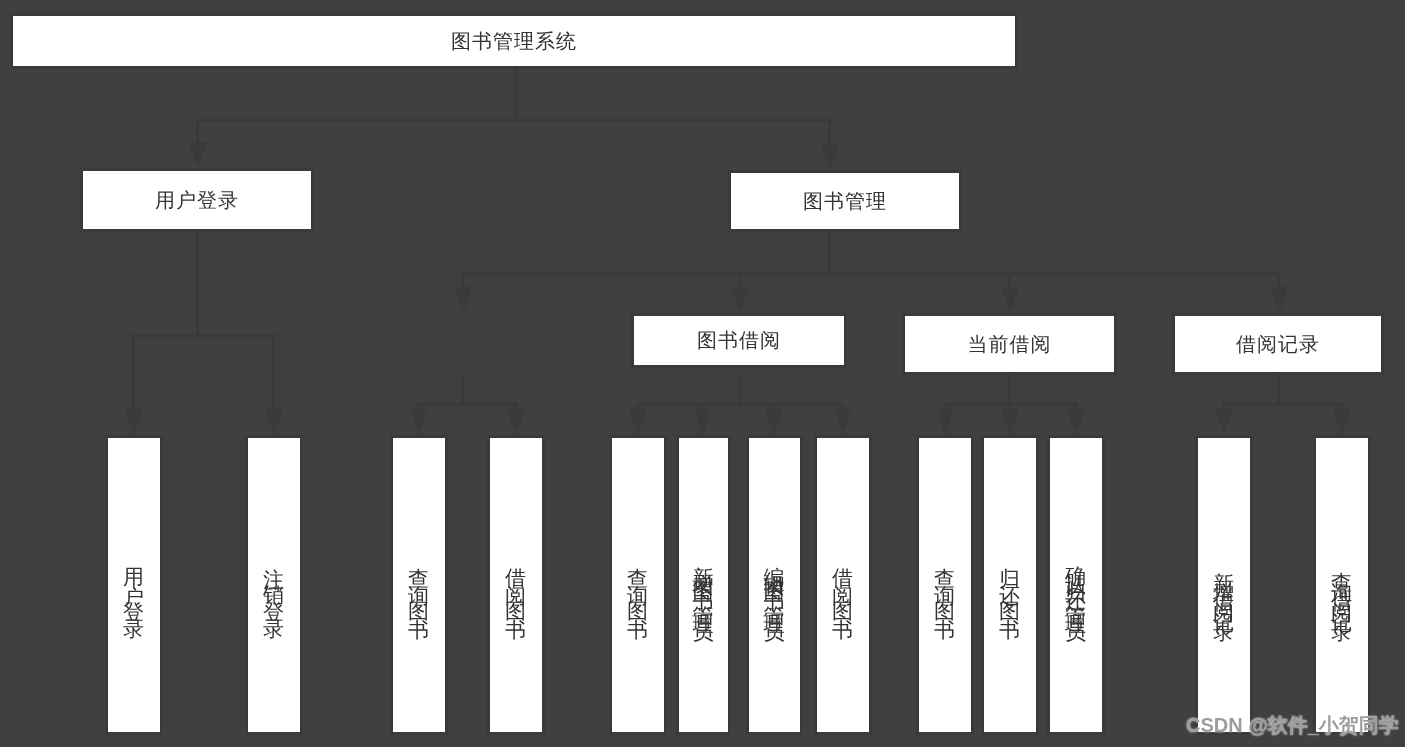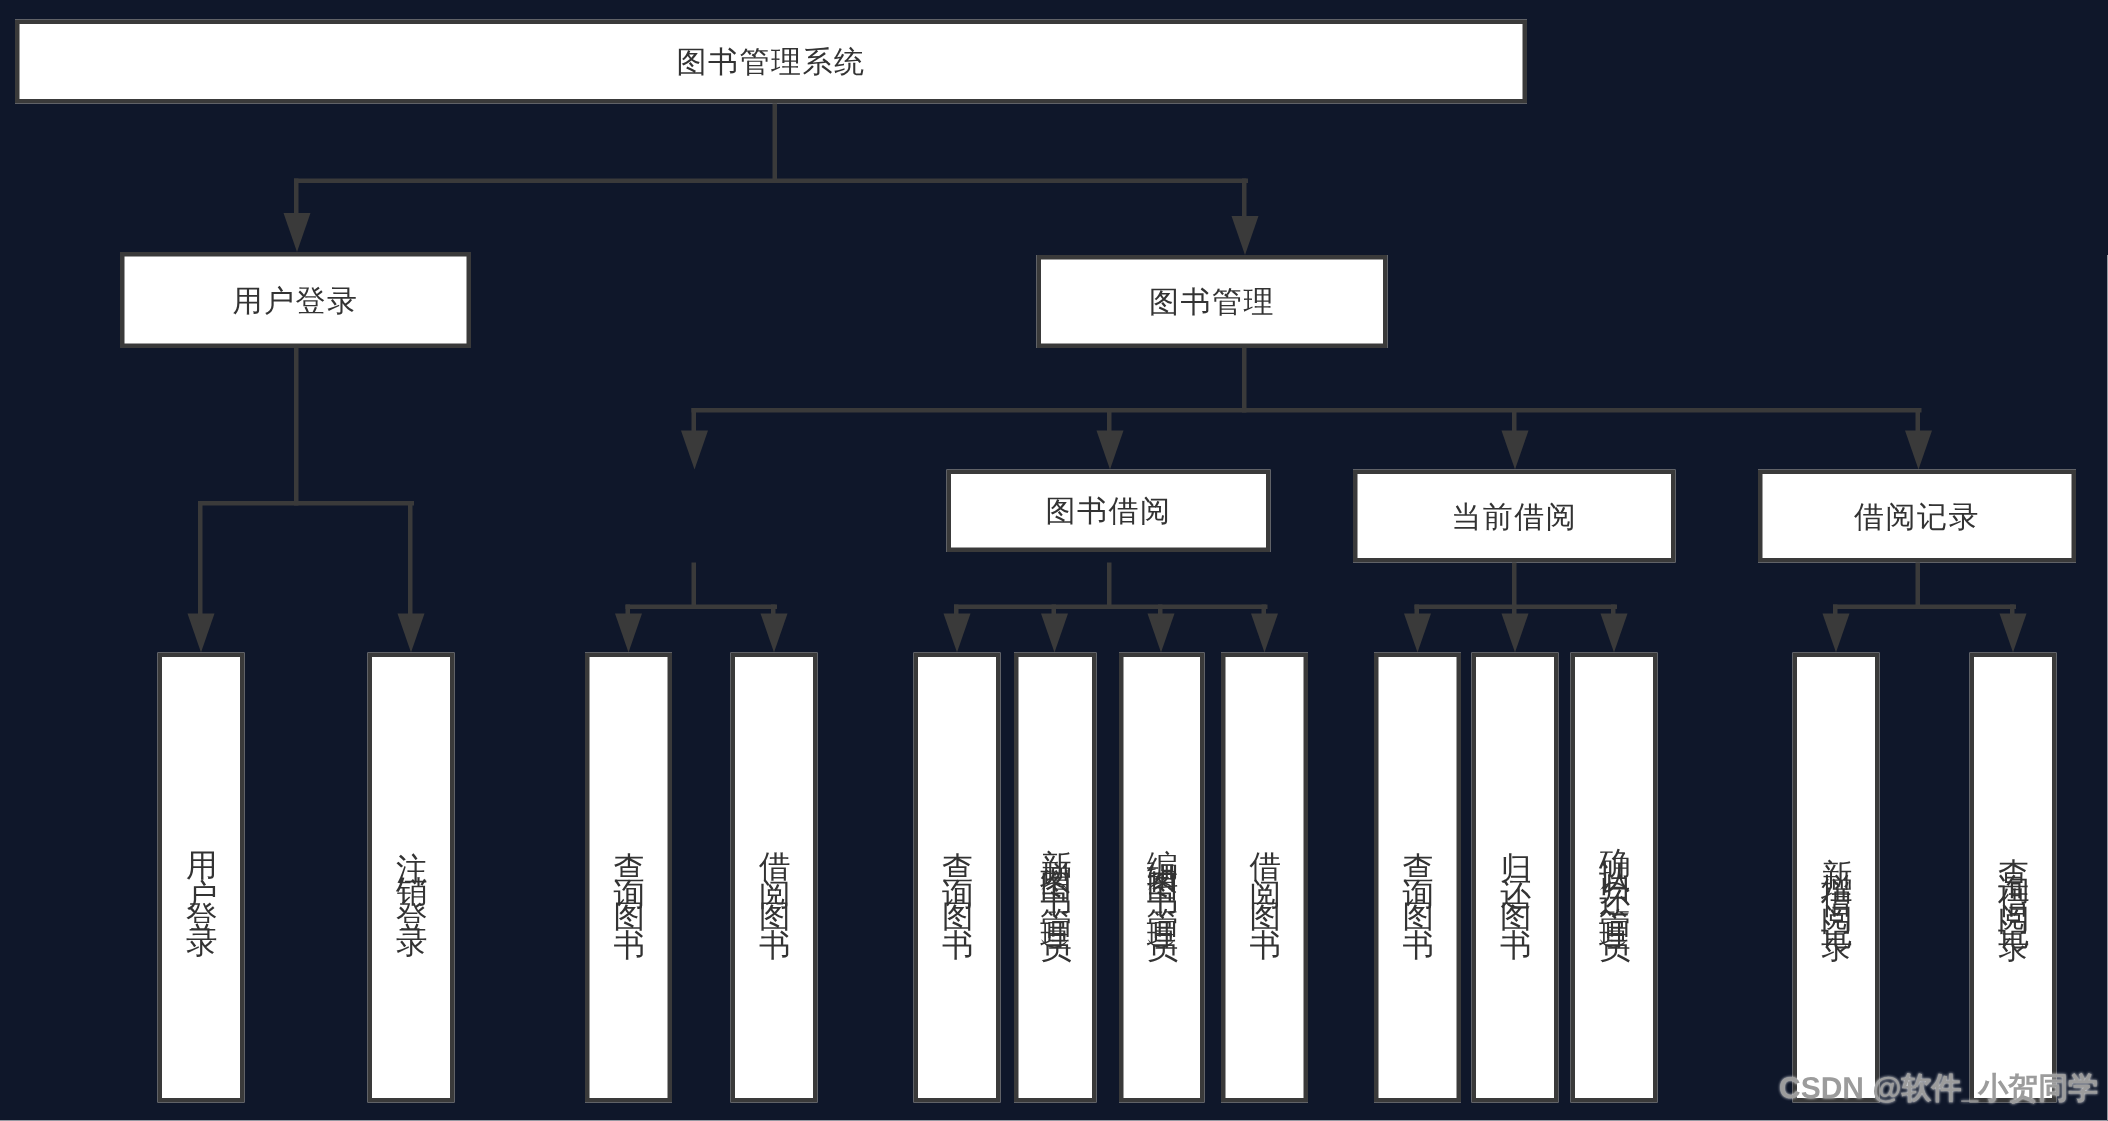--- a/index.html
+++ b/index.html
@@ -1,17 +1,17 @@
 <!DOCTYPE html>
 <html><head>
 <meta charset="utf-8">
 <style>
   html,body{margin:0;padding:0;background:#ffffff;}
   body{font-family:"Liberation Sans","DejaVu Sans",sans-serif;}
-  #stage{position:relative;width:1405px;height:747px;background:#0f172a;overflow:hidden;}
+  #stage{position:relative;width:1405px;height:747px;background:#404040;overflow:hidden;}
 
   
   .node{
     position:absolute;
     box-sizing:border-box;
     border:3px solid #3a3a3a;
     background:#ffffff;
     display:flex;align-items:center;justify-content:center;
     color:#333333;
   }
@@ -54,21 +54,21 @@
   <div class="vl" style="left:515px;top:69px;height:52px"></div>
   <div class="hl" style="left:196px;top:119px;width:636px"></div>
   <div class="vl" style="left:196px;top:119px;height:32px"></div>
   <div class="ah" style="left:189px;top:142px"></div>
   <div class="vl" style="left:828px;top:119px;height:32px"></div>
   <div class="ah" style="left:821px;top:144px"></div>
 
   <div class="node h-box" style="left:80px;top:168px;width:234px;height:64px">
     <span>用户登录</span>
   </div>
-  <div class="node h-box" style="left:691px;top:170px;width:234px;height:62px">
+  <div class="node h-box" style="left:728px;top:170px;width:234px;height:62px">
     <span>图书管理</span>
   </div>
 
   <div class="vl" style="left:196px;top:232px;height:105px"></div>
   <div class="hl" style="left:132px;top:334px;width:144px"></div>
   <div class="vl" style="left:132px;top:334px;height:80px"></div>
   <div class="ah" style="left:125px;top:409px"></div>
   <div class="vl" style="left:272px;top:334px;height:80px"></div>
   <div class="ah" style="left:265px;top:409px"></div>
 

